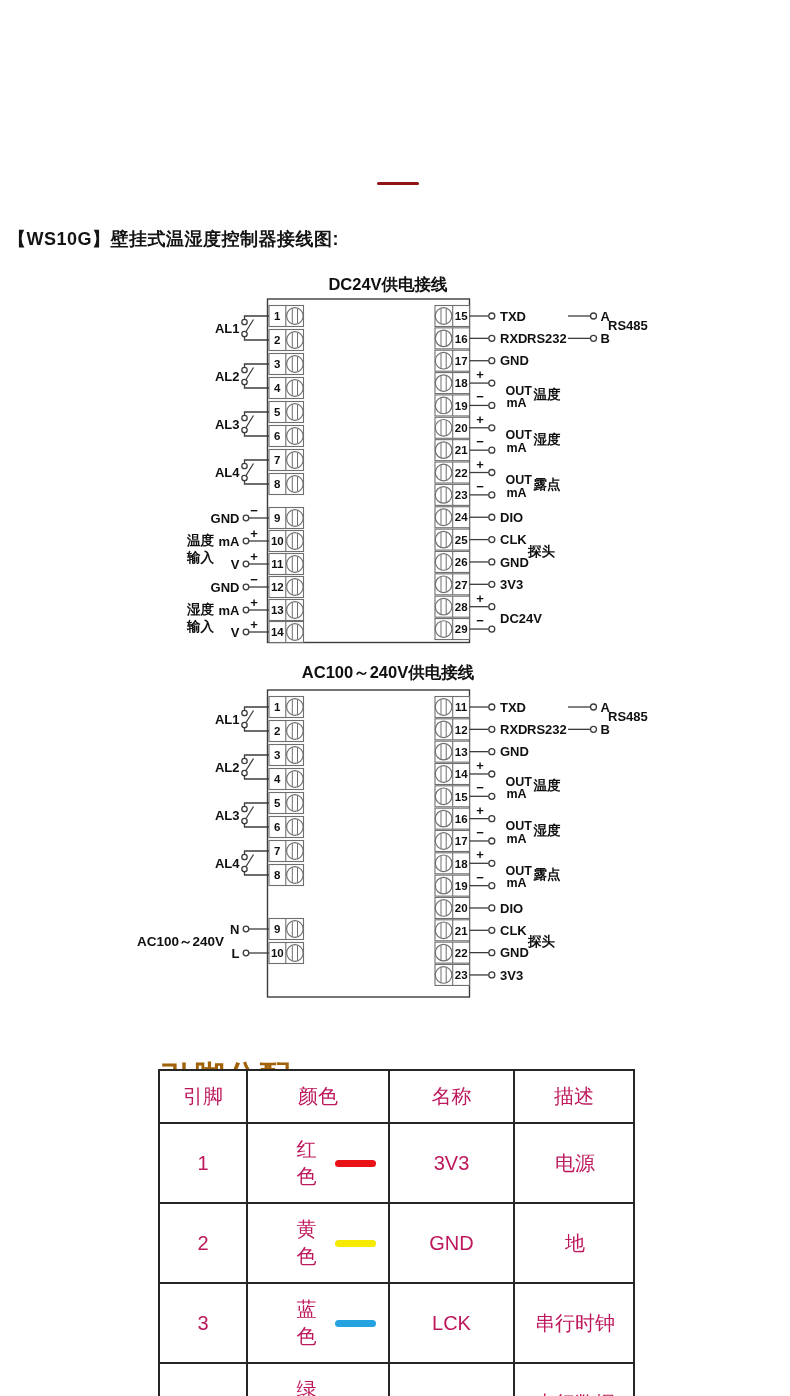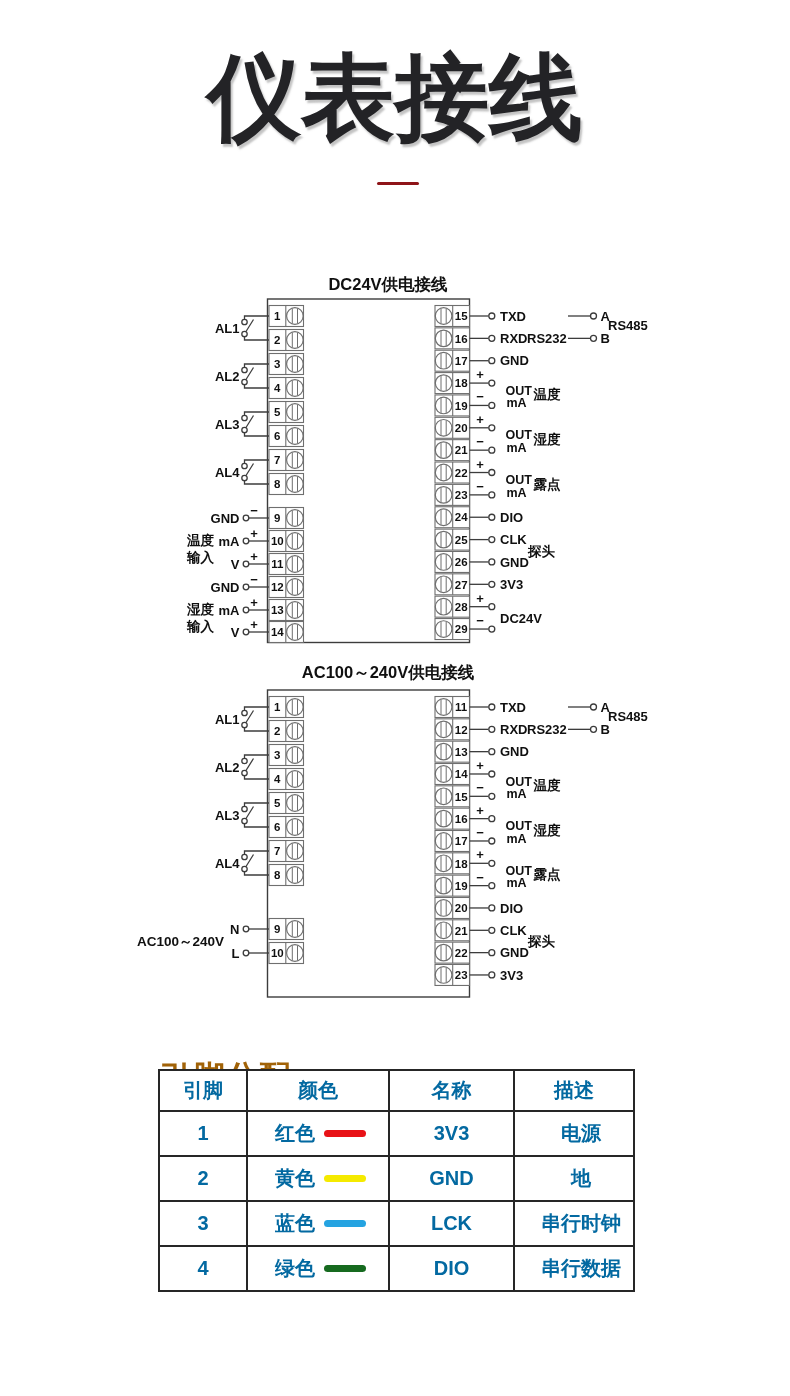--- a/index.html
+++ b/index.html
@@ -33,42 +33,42 @@
 
   .pin-heading{
     position:absolute;left:160px;top:1056px;
     font-size:32px;font-weight:700;color:#a16207;letter-spacing:1px;
   }
   table.pin-table{
     position:absolute;left:158px;top:1069px;
     border-collapse:collapse;table-layout:fixed;background:#fff;
   }
   .pin-table th,.pin-table td{
-    border:2px solid #262626;font-size:20px;font-weight:700;color:#0369a1;
-    text-align:center;padding:0;vertical-align:middle;
+    border:2px solid #262626;font-size:20px;font-weight:400;color:#be185d;
+    text-align:center;padding:12px;vertical-align:middle;
   }
   .pin-table thead tr{height:41px;}
   .pin-table tbody tr{height:45px;}
   .col-pin{width:88px;}  .col-color{width:142px;}
   .col-name{width:125px;} .col-desc{width:120px;}
   .color-cell{display:flex;align-items:center;padding-left:27px;gap:9px;}
   .swatch{display:inline-block;width:42px;height:7px;border-radius:4px;}
   .desc-cell{text-align:right;padding-left:14px !important;border-radius:22px;}
 
   .note-line{position:absolute;font-size:17px;font-weight:500;color:#1a1a1a;letter-spacing:0.2px;white-space:nowrap;}
   #note-1{left:15px;top:1314px;}
   #note-2{left:47px;top:1340px;}
 </style>
 </head>
 <body>
 
 <div class="page">
 
-  <div class="main-title">仪表接线</div>
   <div class="title-dash" style="background: rgb(142, 20, 24);"></div>
+  <div class="subtitle">【WS10G】壁挂式温湿度控制器接线图:</div>
 
   <svg id="svg-d1" class="diagram" viewBox="130 265 570 390" xmlns="http://www.w3.org/2000/svg">
       <text x="388" y="290" text-anchor="middle" font-size="16.5" font-weight="bold" fill="#101010">DC24V供电接线</text>
       <rect x="267.5" y="299" width="202" height="343.5" fill="none" stroke="#3c3c3c" stroke-width="1.4"></rect>
       <g>
         <g>
           <rect x="269" y="305.5" width="34.5" height="21" fill="#fff" stroke="#6f6f6f" stroke-width="1.1"></rect>
           <line x1="285.8" y1="305.5" x2="285.8" y2="326.5" stroke="#6f6f6f" stroke-width="1.1"></line>
           <circle cx="294.9" cy="316" r="8.3" fill="none" stroke="#6f6f6f" stroke-width="1.2"></circle>
           <line x1="292.3" y1="308.4" x2="292.3" y2="323.6" stroke="#6f6f6f" stroke-width="1"></line>

